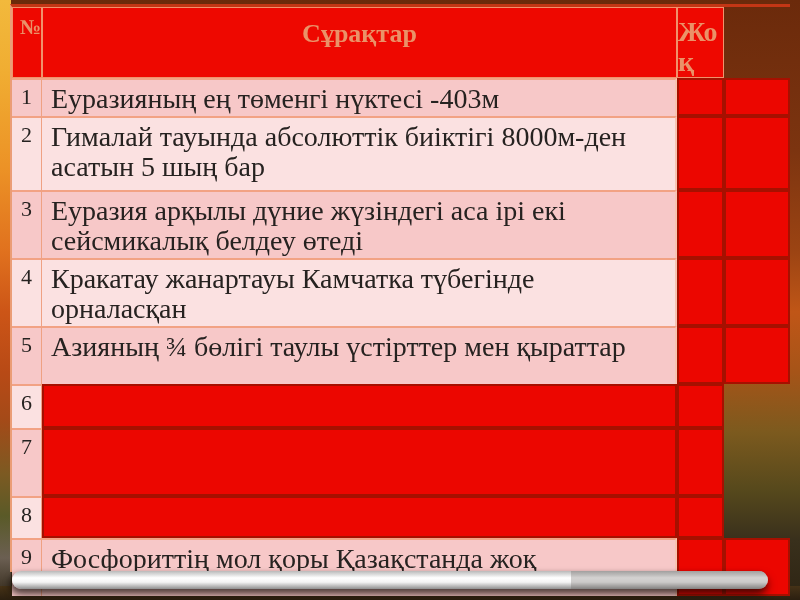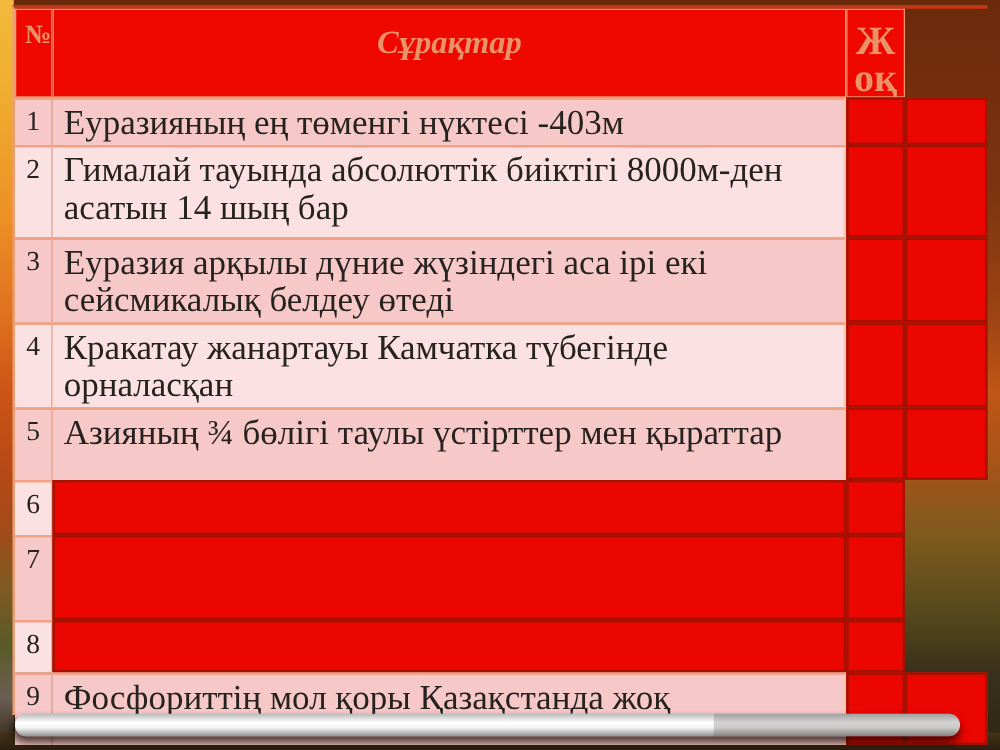--- a/index.html
+++ b/index.html
@@ -44,23 +44,23 @@
   #rows .row:nth-child(9){flex-basis:58px;}
   .cell{box-sizing:border-box;}
   
   .header-row .cell{
     background:var(--header-bg,#ee0800);
     color:var(--header-text,#ea9268);
     border:1px solid #f0926b;
     font-weight:bold;
   }
   .h-num{font-size:21px;padding:7px 0 0 7px;}
-  .h-q{font-size:26px;text-align:center;padding-top:11px;line-height:30px;font-style:italic;}
+  .h-q{font-size:26px;text-align:center;padding-top:11px;line-height:30px;}
   .h-yes{font-size:24px;text-align:center;padding-top:9px;line-height:30px;}
-  .h-no{font-size:32px;text-align:center;padding-top:9px;line-height:30px;}
+  .h-no{font-size:28px;padding-top:9px;line-height:30px;}
   .h-no span{display:inline-block;width:42px;word-break:break-all;}
   
   #rows .cell-num,#rows .cell-q{
     border-top:2px solid var(--grid-line,#f2a284);
     color:var(--body-text,#262220);
   }
   #rows .row:nth-child(odd) .cell-num,
   #rows .row:nth-child(odd) .cell-q{background:var(--row-odd,#f7c8c8);}
   #rows .row:nth-child(even) .cell-num,
   #rows .row:nth-child(even) .cell-q{background:var(--row-even,#fbe1e1);}
@@ -107,21 +107,21 @@
   <div class="row">
     <div class="cell cell-num">1</div>
     <div class="cell cell-q">Еуразияның ең төменгі нүктесі -403м</div>
     <div class="cell cell-ans"></div>
     <div class="cell cell-ans"></div>
   </div>
 
   <div class="row">
     <div class="cell cell-num">2</div>
     <div class="cell cell-q">Гималай тауында абсолюттік биіктігі 8000м-ден
-асатын 14 шың бар</div>
+асатын 5 шың бар</div>
     <div class="cell cell-ans"></div>
     <div class="cell cell-ans"></div>
   </div>
 
   <div class="row">
     <div class="cell cell-num">3</div>
     <div class="cell cell-q">Еуразия арқылы дүние жүзіндегі аса ірі екі
 сейсмикалық белдеу өтеді</div>
     <div class="cell cell-ans"></div>
     <div class="cell cell-ans"></div>

